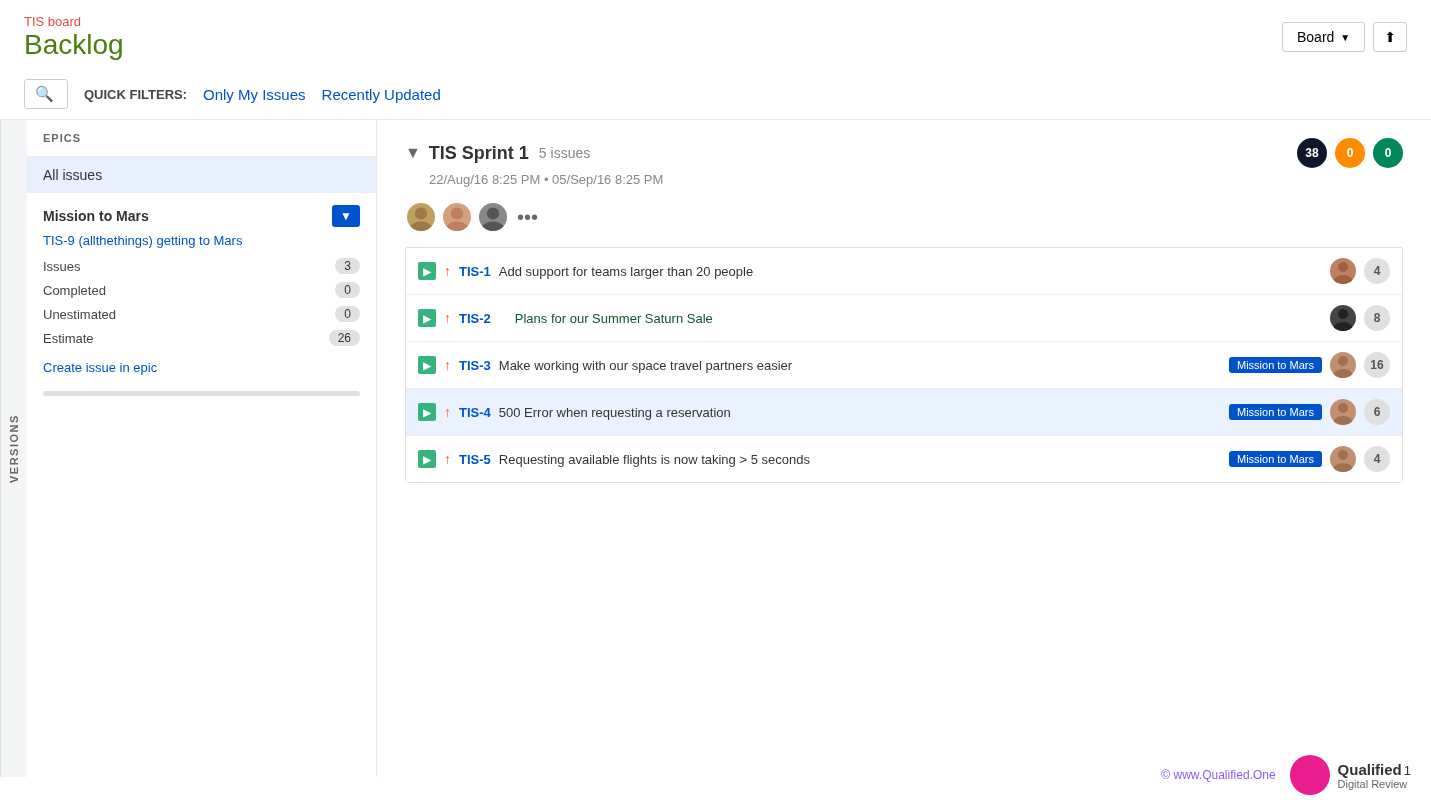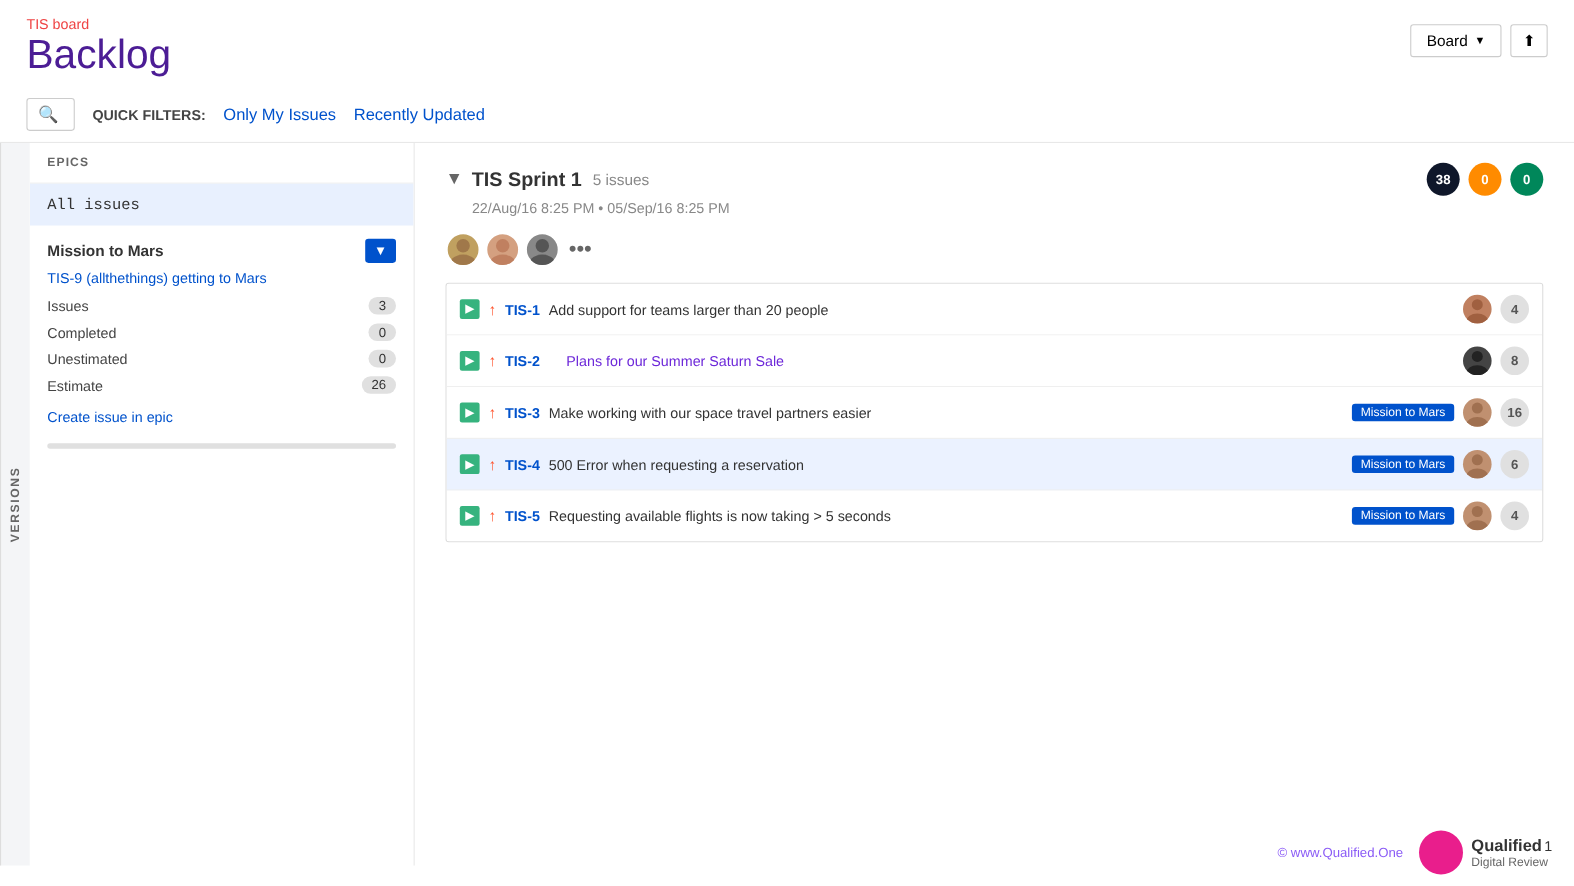--- a/index.html
+++ b/index.html
@@ -4,21 +4,21 @@
   <style>
     * { box-sizing: border-box; margin: 0; padding: 0; }
     body { font-family: -apple-system, BlinkMacSystemFont, "Segoe UI", Arial, sans-serif; background: #fff; color: #333; font-size: 14px; }
   </style>
 </head>
 <body>
 
 <div style="display:flex; align-items:flex-start; justify-content:space-between; padding: 14px 24px 10px;">
   <div>
     <div style="font-size:13px; color:#ef4444;">TIS board</div>
-    <div style="font-size:37px; font-weight:300; color:#4c1d95;">Backlog</div>
+    <div style="font-size:28px; font-weight:300; color:#4d7c0f;">Backlog</div>
   </div>
   <div style="display:flex; gap:8px; margin-top:8px;">
     <button style="border:1px solid #ccc; border-radius:3px; padding:6px 14px; background:#fff; cursor:pointer; font-size:14px; display:flex; align-items:center; gap:6px;">
       <span>Board</span>
       <span style="font-size:10px;">▼</span>
     </button>
     <button style="border:1px solid #ccc; border-radius:3px; padding:6px 10px; background:#fff; cursor:pointer; font-size:14px;">
       <span>⬆</span>
     </button>
   </div>
@@ -36,21 +36,21 @@
 <div style="display:flex; height:calc(100vh - 148px);">
 
   <div style="writing-mode:vertical-rl; transform:rotate(180deg); background:#f4f5f7; border-right:1px solid #ddd; padding:10px 7px; font-size:11px; font-weight:600; color:#666; letter-spacing:1.5px; cursor:pointer; min-width:22px; display:flex; align-items:center; justify-content:center;">
     <span>VERSIONS</span>
   </div>
 
   <div style="width:350px; border-right:1px solid #e8e8e8; overflow-y:auto; background:#fff;">
     <div style="padding:12px 16px; font-size:11px; font-weight:700; color:#666; letter-spacing:1px; border-bottom:1px solid #eee;">EPICS</div>
 
     <div style="padding:10px 16px; background:#e8f0fe; cursor:pointer;">
-      <span style="font-size:14px; color:#333;font-family:Liberation Mono, monospace;">All issues</span>
+      <span style="font-size:14px; color:#333;">All issues</span>
     </div>
 
     <div style="padding:12px 16px;">
       <div style="display:flex; align-items:center; justify-content:space-between; margin-bottom:6px;">
         <span style="font-size:14px; font-weight:600;">Mission to Mars</span>
         <button style="background:#0052cc; color:#fff; border:none; border-radius:3px; padding:4px 8px; cursor:pointer; font-size:12px;">▼</button>
       </div>
       <a style="color:#0052cc; font-size:13px; margin-bottom:10px; display:block;">TIS-9 (allthethings) getting to Mars</a>
 
       <div style="display:flex; flex-direction:column; gap:8px; margin-top:10px;">
@@ -128,21 +128,21 @@
               <ellipse cx="13" cy="24" rx="10" ry="7" fill="#a06040"></ellipse>
             </svg>
         </div>
         <div style="background:#e0e0e0; border-radius:50%; width:26px; height:26px; display:flex; align-items:center; justify-content:center; font-size:12px; font-weight:600; color:#555; flex-shrink:0;">4</div>
       </div>
 
       <div style="display:flex; align-items:center; padding:10px 12px; border-bottom:1px solid #eee; gap:8px; background:#fff;">
         <div style="width:18px; height:18px; background:#36b37e; border-radius:2px; display:flex; align-items:center; justify-content:center; color:#fff; font-size:10px; font-weight:700; flex-shrink:0;">▶</div>
         <span style="color:#ff5630; font-size:14px; flex-shrink:0;">↑</span>
         <a style="color:#0052cc; font-size:13px; font-weight:600; cursor:pointer; white-space:nowrap; text-decoration:none;">TIS-2</a>
-        <span style="color:#6d28d9; font-size:13px; flex:1;padding-left:16px;">Plans for our Summer Saturn Sale</span>
+        <span style="color:#14532d; font-size:13px; flex:1;padding-left:16px;">Plans for our Summer Saturn Sale</span>
         <div style="width:26px; height:26px; border-radius:50%; background:#444; overflow:hidden; flex-shrink:0; margin-left:auto;">
           <svg width="26" height="26" viewBox="0 0 26 26">
               <circle cx="13" cy="9" r="5" fill="#222"></circle>
               <ellipse cx="13" cy="24" rx="10" ry="7" fill="#222"></ellipse>
             </svg>
         </div>
         <div style="background:#e0e0e0; border-radius:50%; width:26px; height:26px; display:flex; align-items:center; justify-content:center; font-size:12px; font-weight:600; color:#555; flex-shrink:0;">8</div>
       </div>
 
       <div style="display:flex; align-items:center; padding:10px 12px; border-bottom:1px solid #eee; gap:8px; background:#fff;">

